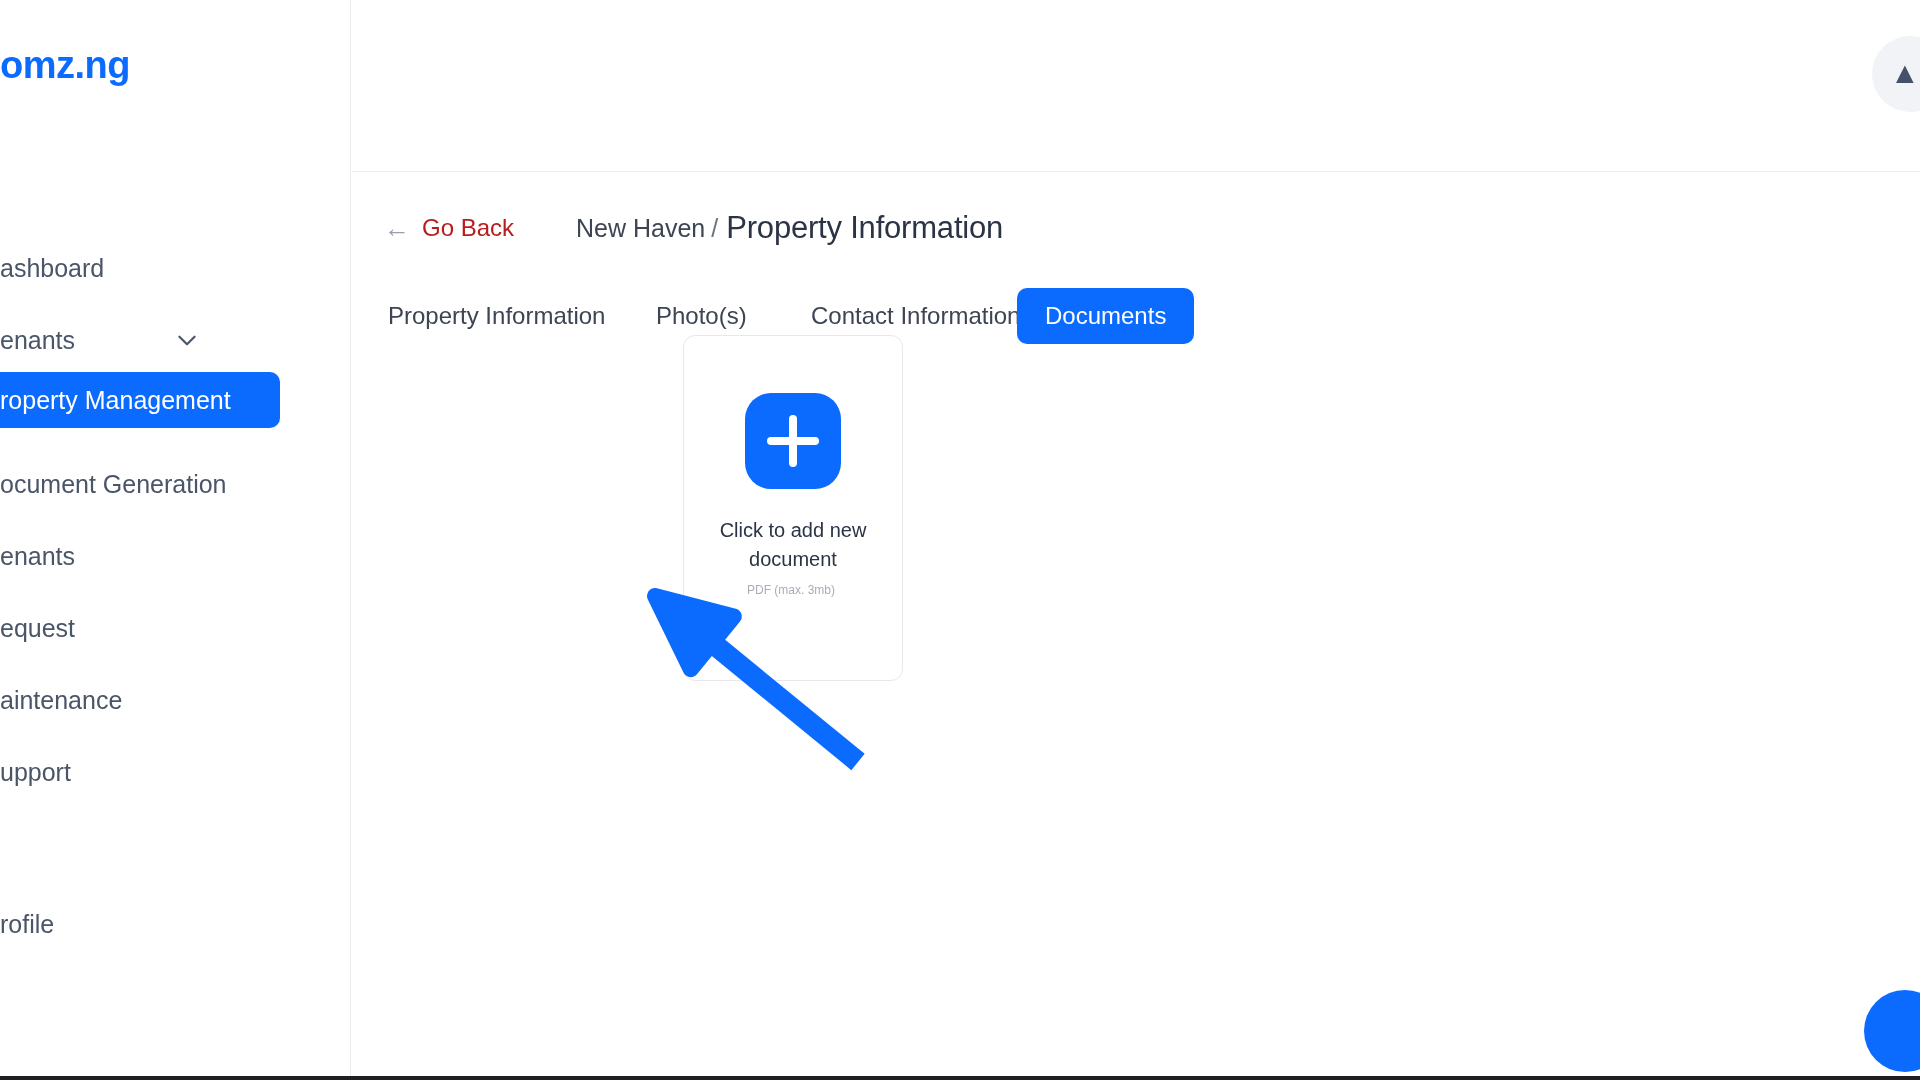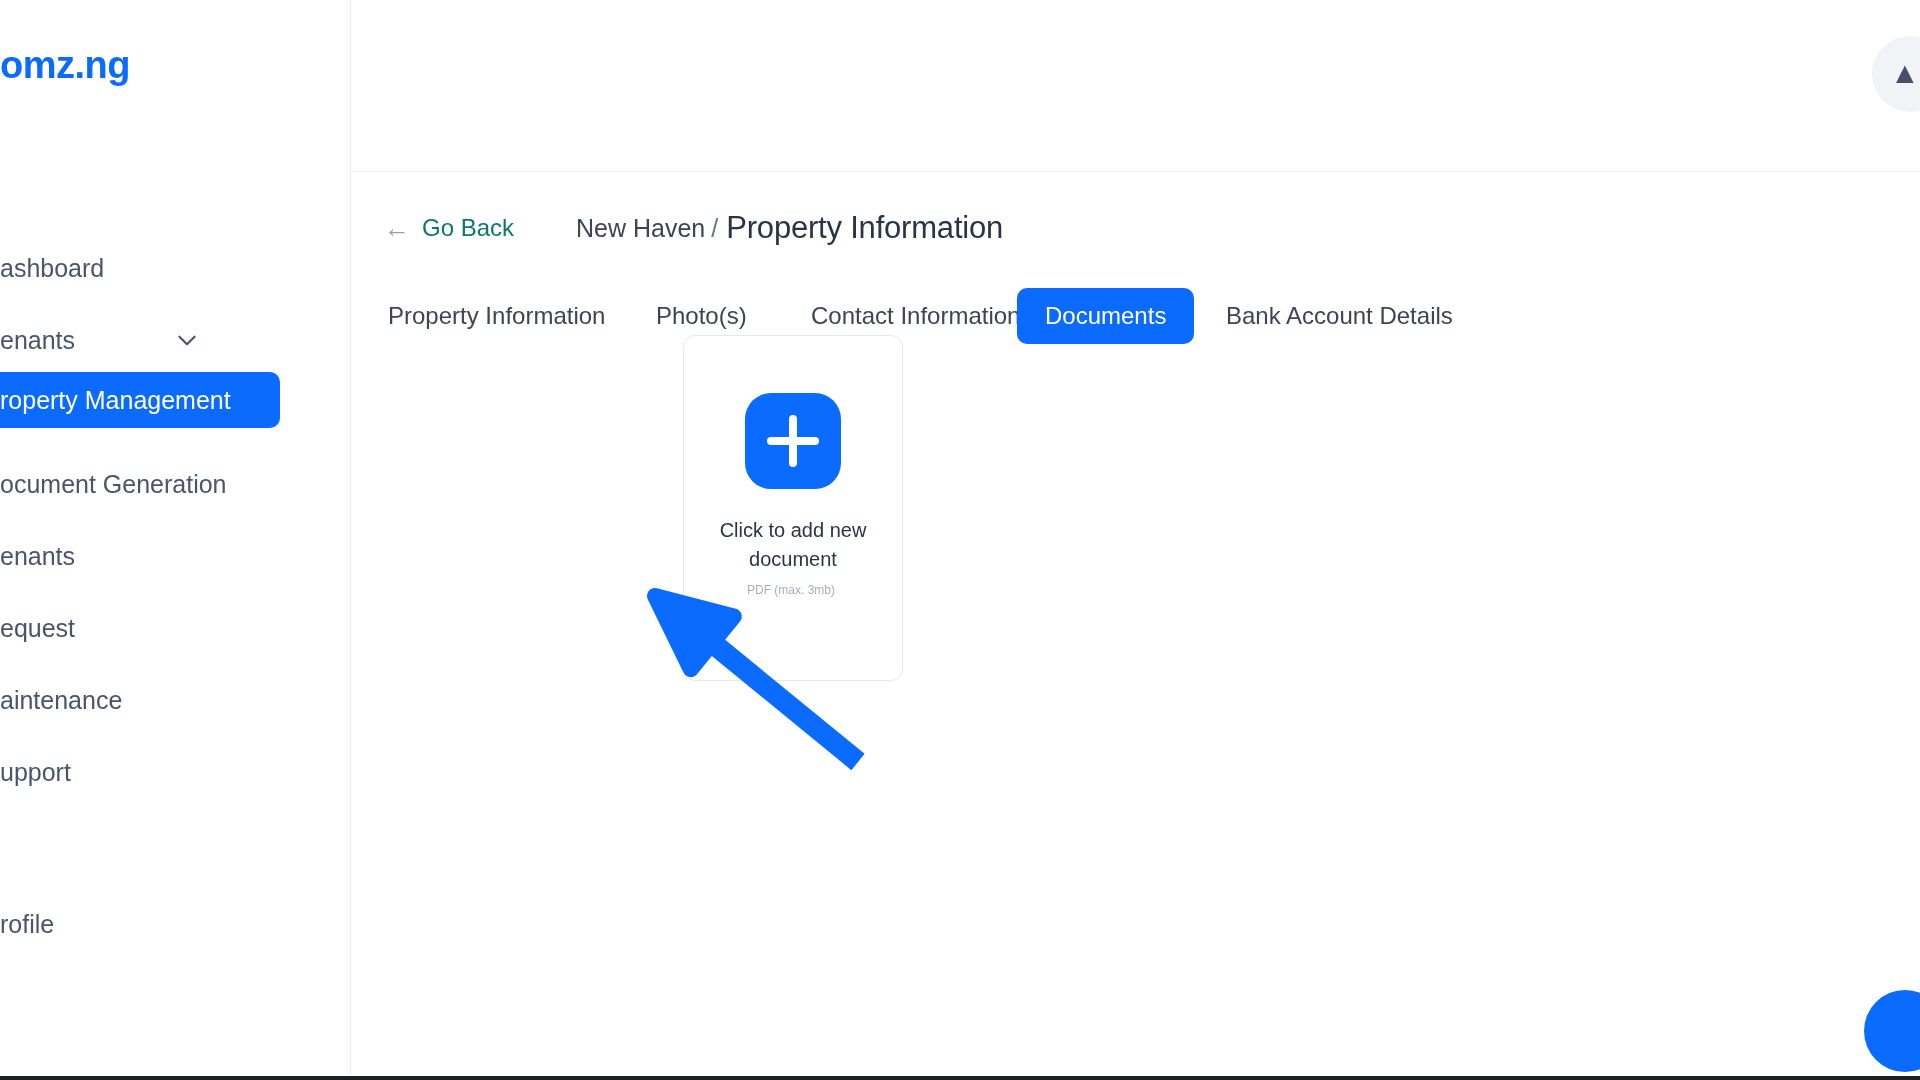--- a/index.html
+++ b/index.html
@@ -117,21 +117,21 @@
   }
   #back-arrow {
     font-size: 26px;
     color: #9aa0ab;
     margin-right: 12px;
     line-height: 1;
     cursor: pointer;
   }
   #go-back {
     font-size: 24px;
-    color: #0f766e;
+    color: #b91c1c;
     margin-right: 14px;
     cursor: pointer;
   }
   #crumb-parent {
     font-size: 25px;
     color: #3d4452;
     margin-left: 48px;
   }
   #crumb-sep {
     font-size: 25px;
@@ -313,23 +313,20 @@
         </div>
         <div class="tab" style="position: absolute; left: 300px;">
           <span>Photo(s)</span>
         </div>
         <div class="tab" style="position: absolute; left: 455px;">
           <span>Contact Information</span>
         </div>
         <div class="tab active" style="position: absolute; left: 665px;">
           <span>Documents</span>
         </div>
-        <div class="tab" style="position: absolute; left: 870px;">
-          <span>Bank Account Details</span>
-        </div>
       </div>
 
     <div id="upload-card">
       <div id="plus-badge">
         <span class="bar-h"></span>
         <span class="bar-v"></span>
       </div>
       <div id="card-title">Click to add new document</div>
       <div id="card-hint">PDF (max. 3mb)</div>
     </div>

